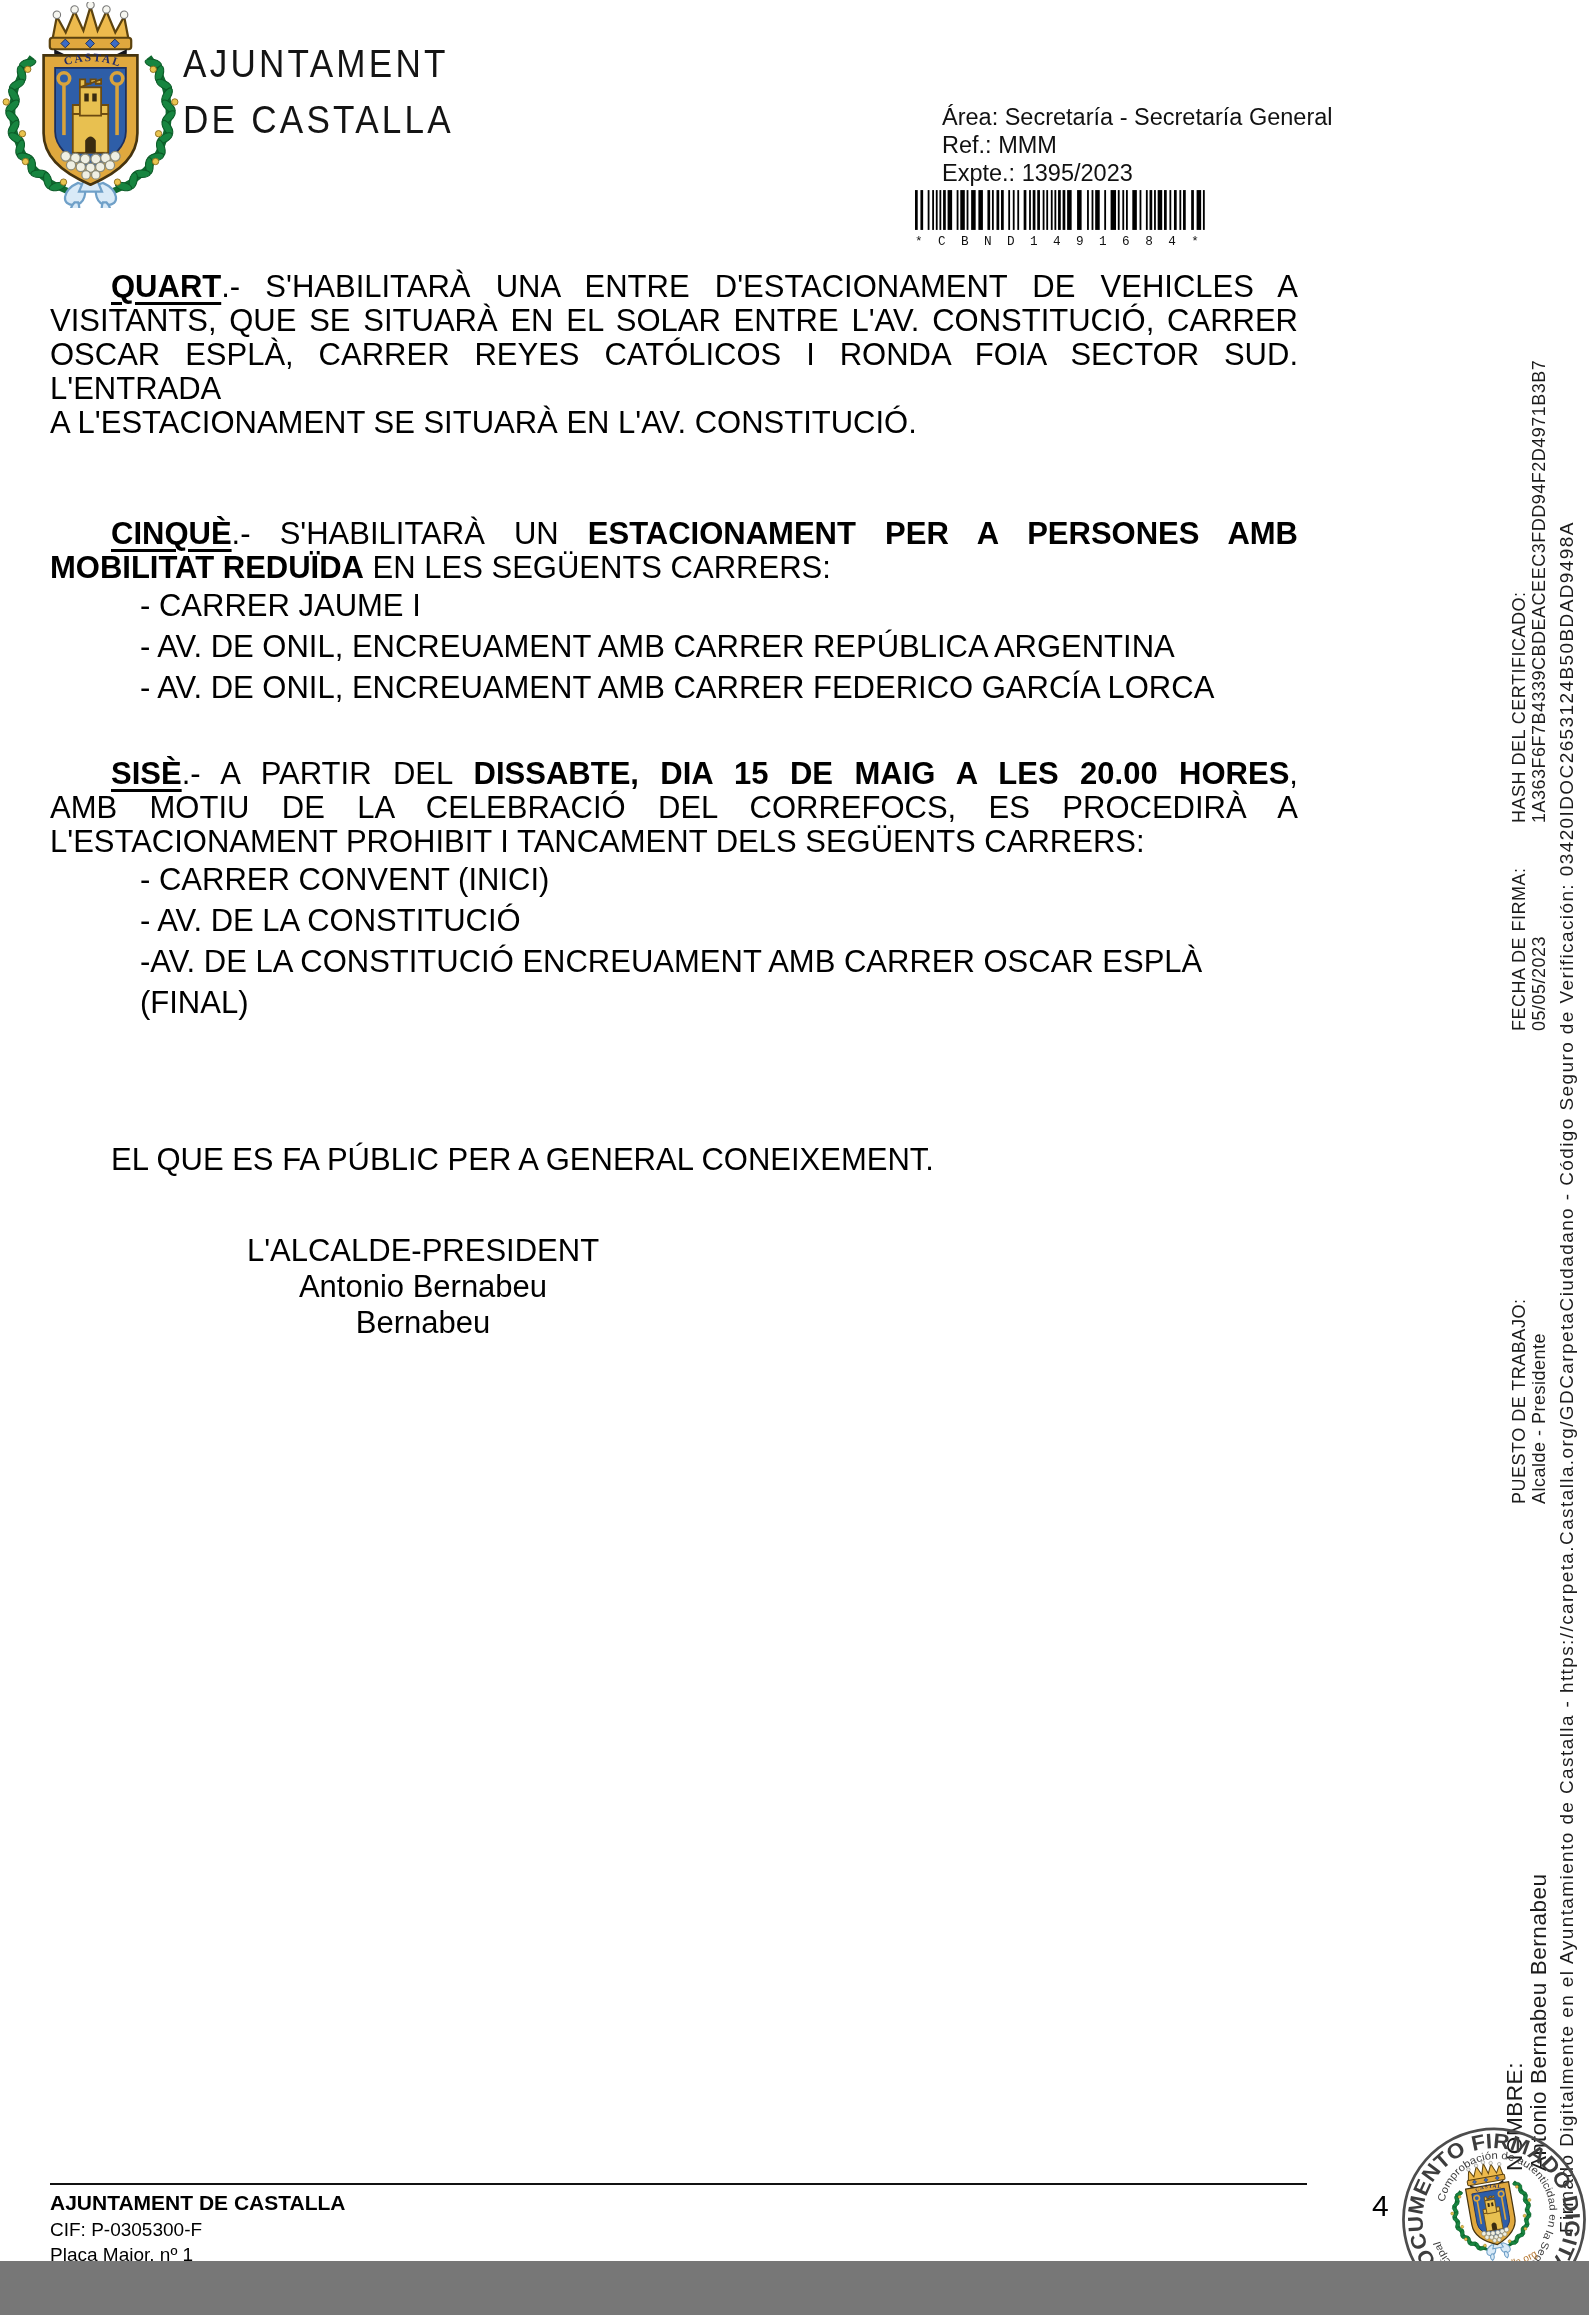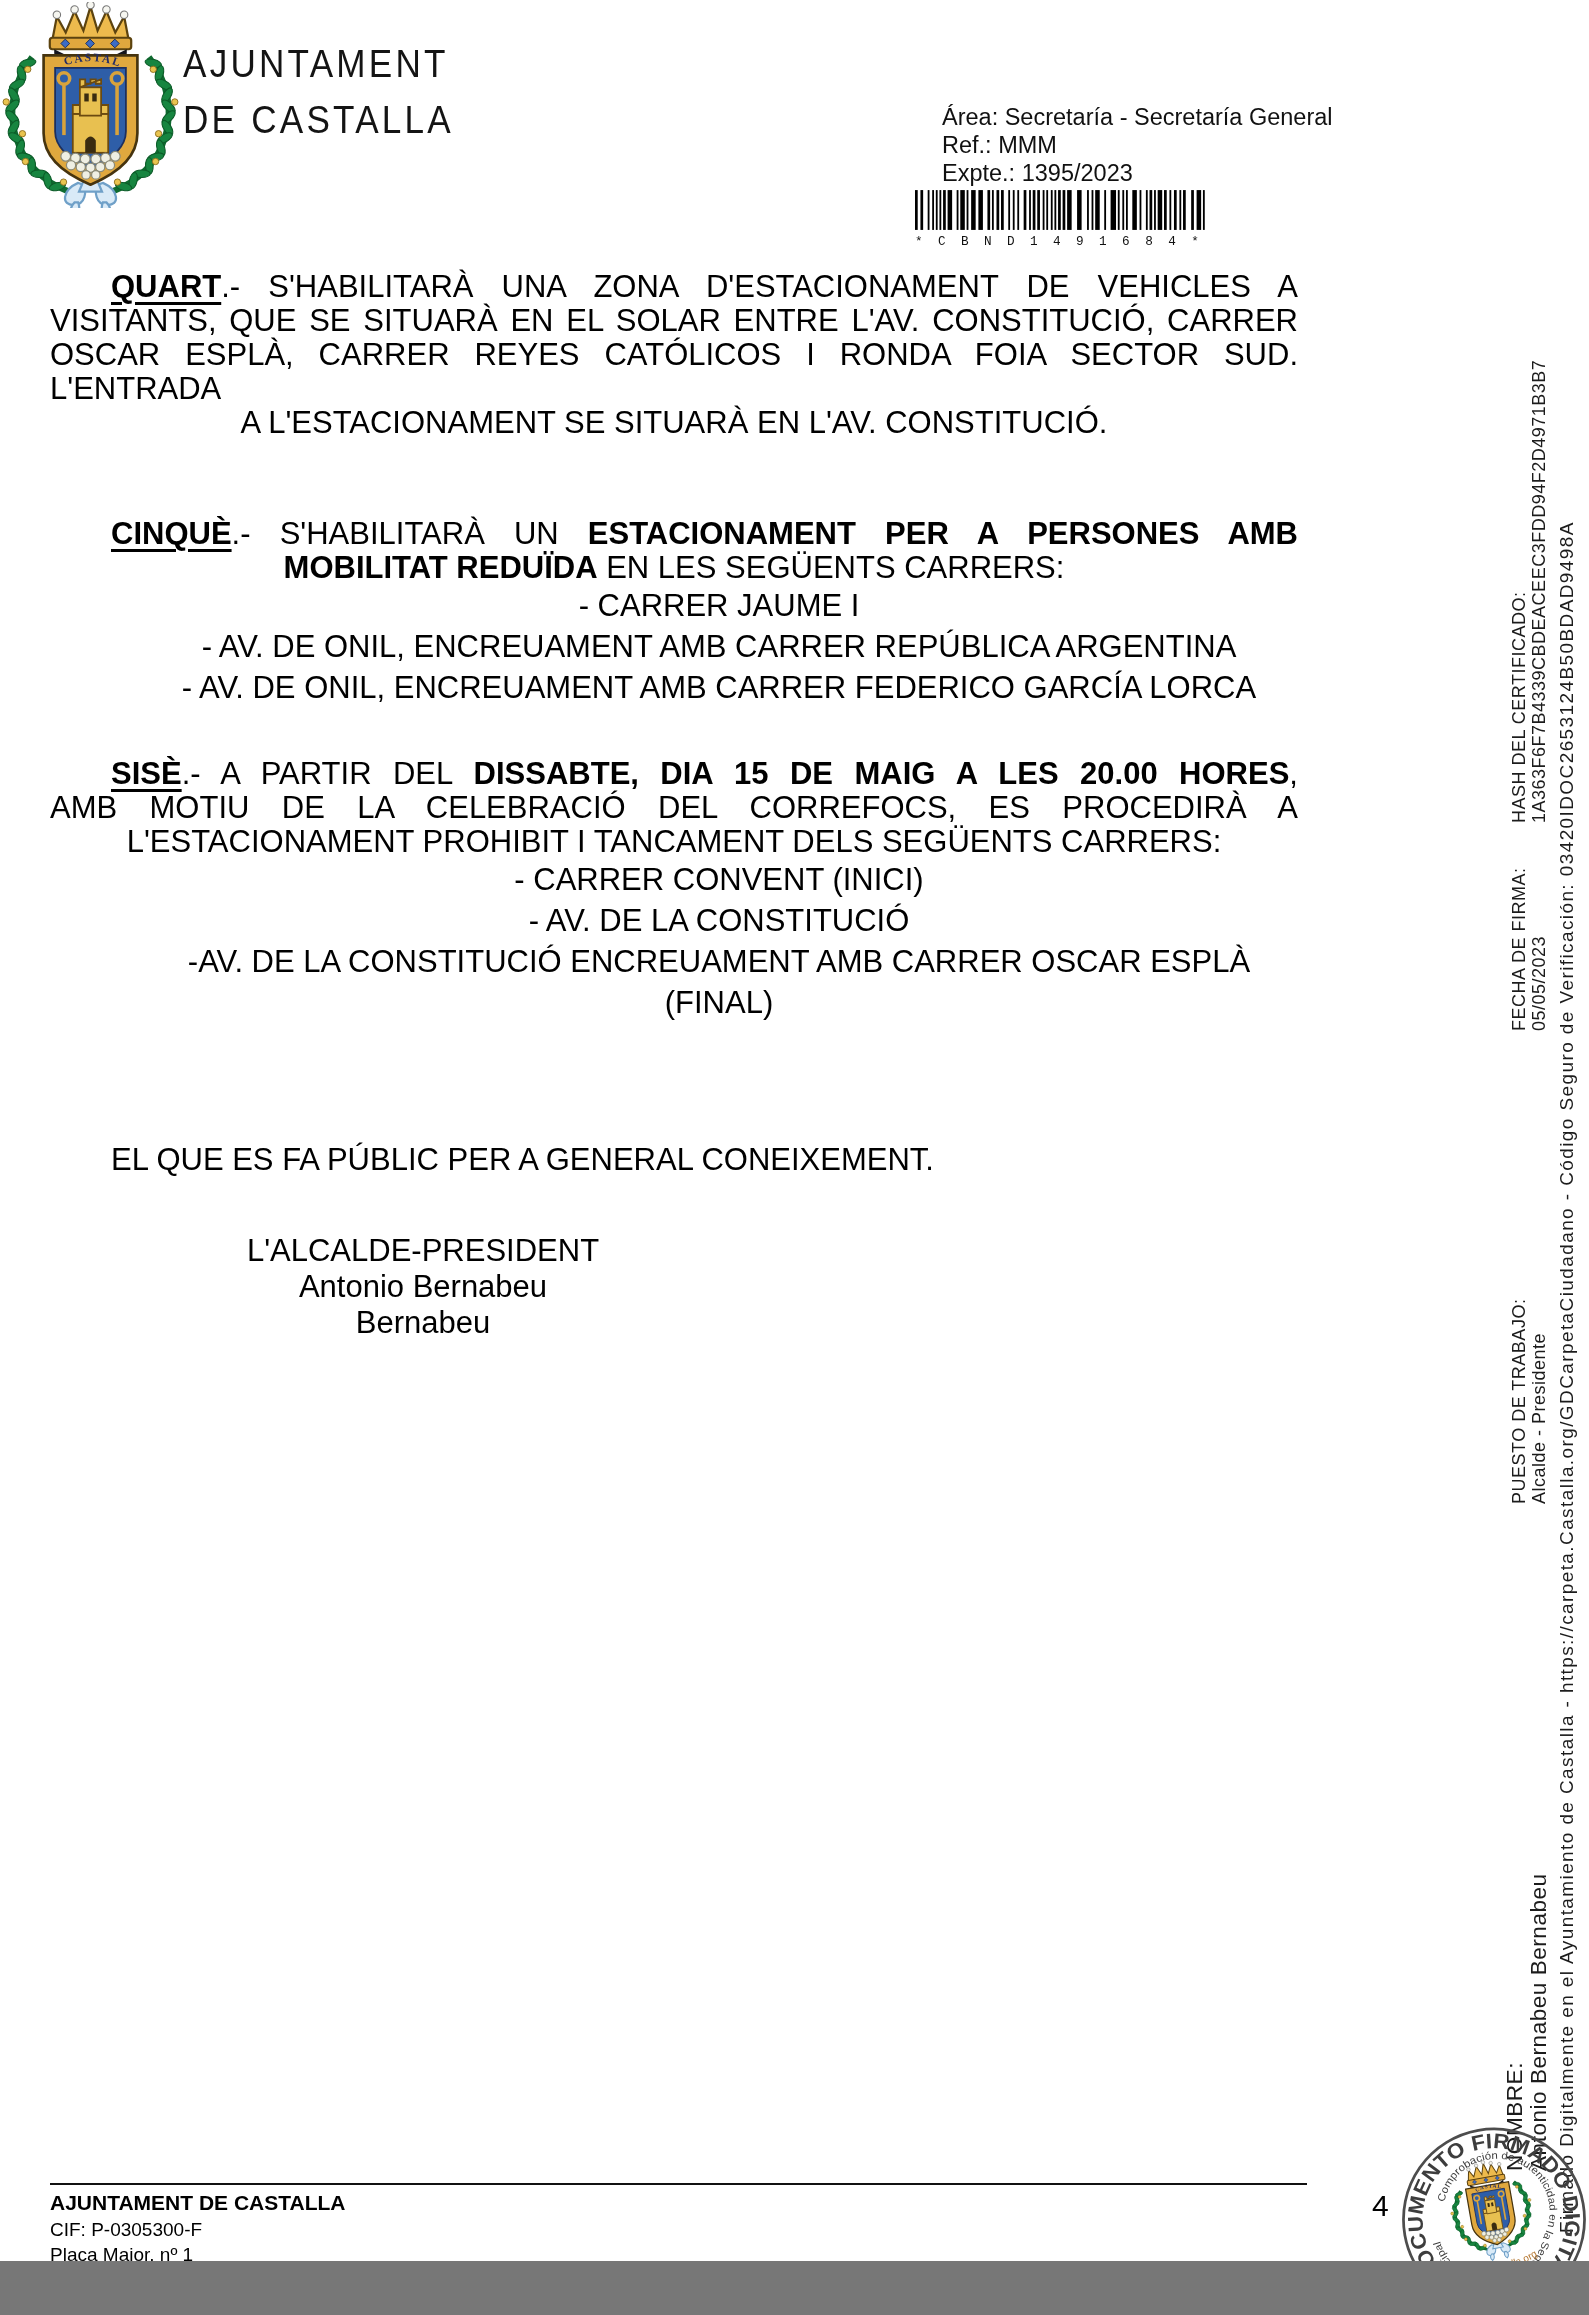--- a/index.html
+++ b/index.html
@@ -11,21 +11,21 @@
   #wordmark{position:absolute;left:183px;top:36px;transform:scaleX(.9);transform-origin:0 0;}
   #wordmark .wm-line{font-size:39px;letter-spacing:3.6px;line-height:56px;color:#141414;white-space:nowrap;}
 
   #header-meta{position:absolute;left:942px;top:103px;font-size:23.5px;line-height:28px;color:#111;}
   #barcode-wrap{position:absolute;left:915px;top:190px;width:299px;}
   #barcode-bars rect{fill:#000;}
   #barcode-text{display:block;font-size:12.7px;letter-spacing:15.4px;color:#111;margin-top:0.9px;white-space:nowrap;font-family:"Liberation Mono","DejaVu Sans Mono",monospace;}
 
   
   #document-body{position:absolute;left:50px;top:270px;width:1248px;font-size:31px;color:#000;}
-  .bline{line-height:34px;white-space:normal;text-align:center;}
+  .bline{line-height:34px;white-space:normal;}
   .jline{text-align:justify;text-align-last:justify;}
   .indent{text-indent:61px;}
   .list{padding-left:90px;line-height:41px;}
   .b{font-weight:bold;}
   .u{text-decoration:underline;text-decoration-thickness:2.7px;text-underline-offset:4.5px;}
   .para1{margin-top:77px;}
   .para2{margin-top:49px;}
   #closing-line{margin-top:120px;line-height:34px;text-indent:61px;}
   #signature-block{margin-top:56px;margin-left:192px;width:362px;text-align:center;line-height:36px;}
 
@@ -243,21 +243,21 @@
           <rect x="311" y="0" width="5" height="44"></rect>
           <rect x="318" y="0" width="2" height="44"></rect>
         </g>
     </svg>
     <span id="barcode-text">*CBND1491684*</span>
   </div>
 
   <div id="document-body">
 
   <div class="para para0">
-        <div class="bline jline indent"><span class="b u">QUART</span><span>.- S'HABILITARÀ UNA ZONA D'ESTACIONAMENT DE VEHICLES A</span></div>
+        <div class="bline jline indent"><span class="b u">QUART</span><span>.- S'HABILITARÀ UNA ENTRE D'ESTACIONAMENT DE VEHICLES A</span></div>
         <div class="bline jline"><span>VISITANTS, QUE SE SITUARÀ EN EL SOLAR ENTRE L'AV. CONSTITUCIÓ, CARRER</span></div>
         <div class="bline jline"><span>OSCAR ESPLÀ, CARRER REYES CATÓLICOS I RONDA FOIA SECTOR SUD. L'ENTRADA</span></div>
         <div class="bline"><span>A L'ESTACIONAMENT SE SITUARÀ EN L'AV. CONSTITUCIÓ.</span></div>
       </div>
       <div class="para para1">
         <div class="bline jline indent"><span class="b u">CINQUÈ</span><span>.- S'HABILITARÀ UN </span><span class="b">ESTACIONAMENT PER A PERSONES AMB</span></div>
         <div class="bline"><span class="b">MOBILITAT REDUÏDA</span><span> EN LES SEGÜENTS CARRERS:</span></div>
         <div class="bline list"><span>- CARRER JAUME I</span></div>
         <div class="bline list"><span>- AV. DE ONIL, ENCREUAMENT AMB CARRER REPÚBLICA ARGENTINA</span></div>
         <div class="bline list"><span>- AV. DE ONIL, ENCREUAMENT AMB CARRER FEDERICO GARCÍA LORCA</span></div>

